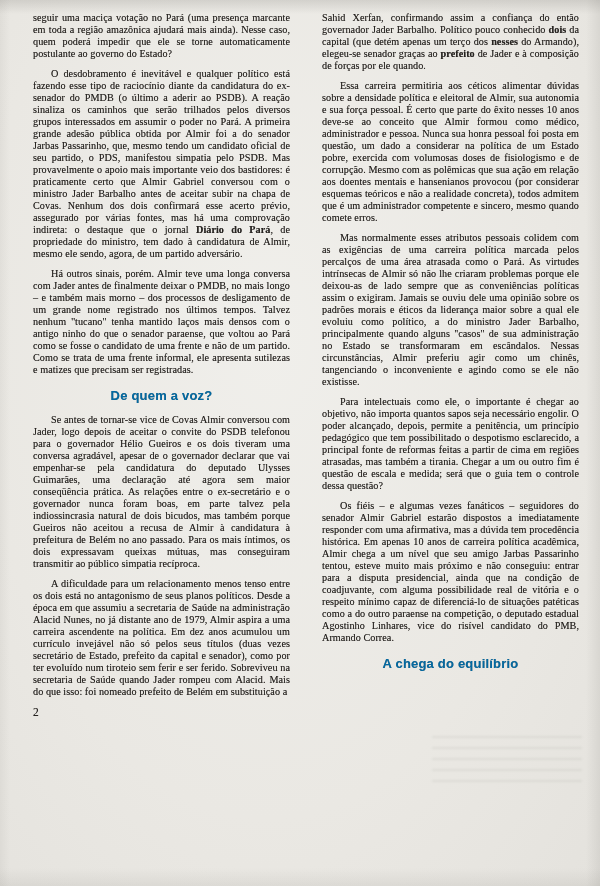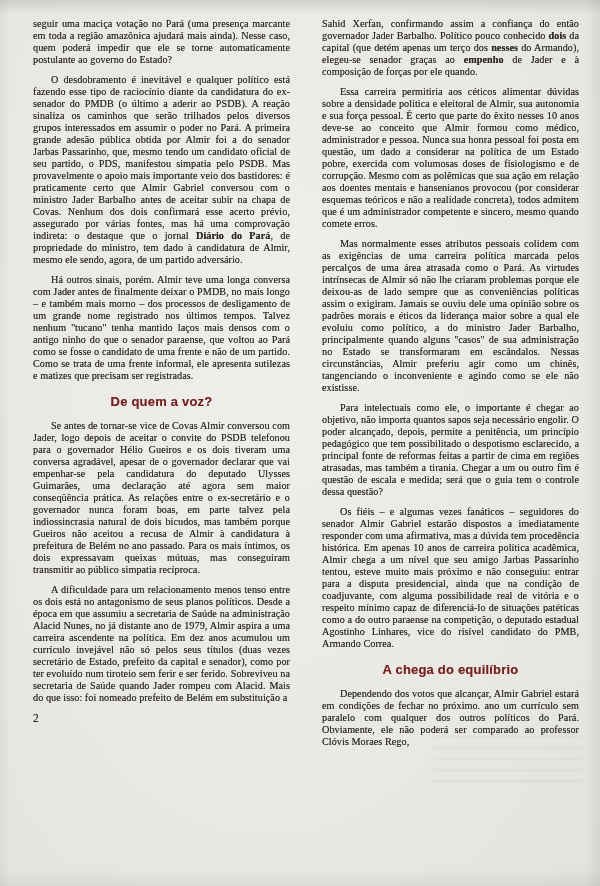--- a/index.html
+++ b/index.html
@@ -13,21 +13,21 @@
       linear-gradient(180deg, rgba(110,108,102,0.20) 0px, rgba(110,108,102,0) 14px),
       linear-gradient(270deg, rgba(110,108,102,0.12) 0px, rgba(110,108,102,0) 14px),
       linear-gradient(90deg, rgba(110,108,102,0.08) 0px, rgba(110,108,102,0) 10px),
       linear-gradient(0deg, rgba(110,108,102,0.10) 0px, rgba(110,108,102,0) 18px),
       radial-gradient(ellipse at 45% 38%, #f0efeb 0%, #eae8e3 62%, #e4e2dd 100%);
   }
   .page {
     position: absolute; inset: 0;
     display: flex;
     gap: 32px;
-    padding: 18px 21px 0 33px;
+    padding: 12px 21px 0 33px;
     box-sizing: border-box;
   }
   .col { width: 257px; flex: 0 0 257px; }
   .col p {
     margin: 0 0 8px 0;
     font-size: 10.2px;
     line-height: 12px;
     text-align: justify;
     text-justify: inter-word;
     letter-spacing: 0.05px;
@@ -36,21 +36,21 @@
   .col p.indent { text-indent: 18px; }
   .col span.b { font-weight: bold; }
   .col h3 {
     font-family: "Liberation Sans", sans-serif;
     font-weight: bold;
     font-size: 13px;
     line-height: 14px;
     text-align: center;
     margin: 13px 0 11px 0;
     letter-spacing: 0.2px;
-    color: #7f1d1d;
+    color: #0369a1;
     text-shadow: 0 0 0.5px rgba(43,40,36,0.5);
   }
   .pagenum {
     font-size: 11.5px;
     line-height: 13px;
     margin-top: 3px;
     text-align: left;
     text-shadow: 0 0 0.5px rgba(38,35,32,0.55);
   }
   
@@ -75,23 +75,22 @@
   <div class="col">
     <p><span>seguir uma maciça votação no Pará (uma presença marcante em toda a região amazônica ajudará mais ainda). Nesse caso, quem poderá impedir que ele se torne automaticamente postulante ao governo do Estado?</span></p>
       <p class="indent"><span>O desdobramento é inevitável e qualquer político está fazendo esse tipo de raciocínio diante da candidatura do ex-senador do PMDB (o último a aderir ao PSDB). A reação sinaliza os caminhos que serão trilhados pelos diversos grupos interessados em assumir o poder no Pará. A primeira grande adesão pública obtida por Almir foi a do senador Jarbas Passarinho, que, mesmo tendo um candidato oficial de seu partido, o PDS, manifestou simpatia pelo PSDB. Mas provavelmente o apoio mais importante veio dos bastidores: é praticamente certo que Almir Gabriel conversou com o ministro Jader Barbalho antes de aceitar subir na chapa de Covas. Nenhum dos dois confirmará esse acerto prévio, assegurado por várias fontes, mas há uma comprovação indireta: o destaque que o jornal </span><span class="b">Diário do Pará</span><span>, de propriedade do ministro, tem dado à candidatura de Almir, mesmo ele sendo, agora, de um partido adversário.</span></p>
       <p class="indent"><span>Há outros sinais, porém. Almir teve uma longa conversa com Jader antes de finalmente deixar o PMDB, no mais longo – e também mais morno – dos processos de desligamento de um grande nome registrado nos últimos tempos. Talvez nenhum ''tucano'' tenha mantido laços mais densos com o antigo ninho do que o senador paraense, que voltou ao Pará como se fosse o candidato de uma frente e não de um partido. Como se trata de uma frente informal, ele apresenta sutilezas e matizes que precisam ser registradas.</span></p>
       <h3>De quem a voz?</h3>
       <p class="indent"><span>Se antes de tornar-se vice de Covas Almir conversou com Jader, logo depois de aceitar o convite do PSDB telefonou para o governador Hélio Gueiros e os dois tiveram uma conversa agradável, apesar de o governador declarar que vai empenhar-se pela candidatura do deputado Ulysses Guimarães, uma declaração até agora sem maior conseqüência prática. As relações entre o ex-secretário e o governador nunca foram boas, em parte talvez pela indiossincrasia natural de dois bicudos, mas também porque Gueiros não aceitou a recusa de Almir à candidatura à prefeitura de Belém no ano passado. Para os mais íntimos, os dois expressavam queixas mútuas, mas conseguiram transmitir ao público simpatia recíproca.</span></p>
       <p class="indent"><span>A dificuldade para um relacionamento menos tenso entre os dois está no antagonismo de seus planos políticos. Desde a época em que assumiu a secretaria de Saúde na administração Alacid Nunes, no já distante ano de 1979, Almir aspira a uma carreira ascendente na política. Em dez anos acumulou um currículo invejável não só pelos seus títulos (duas vezes secretário de Estado, prefeito da capital e senador), como por ter evoluído num tiroteio sem ferir e ser ferido. Sobreviveu na secretaria de Saúde quando Jader rompeu com Alacid. Mais do que isso: foi nomeado prefeito de Belém em substituição a</span></p>
       <div class="pagenum">2</div>
   </div>
   <div class="col">
-      <p><span>Sahid Xerfan, confirmando assim a confiança do então governador Jader Barbalho. Político pouco conhecido </span><span class="b">dois</span><span> da capital (que detém apenas um terço dos </span><span class="b">nesses</span><span> do Armando), elegeu-se senador graças ao </span><span class="b">empenho</span><span> de Jader e à composição de forças por ele quando.</span></p>
+      <p><span>Sahid Xerfan, confirmando assim a confiança do então governador Jader Barbalho. Político pouco conhecido </span><span class="b">dois</span><span> da capital (que detém apenas um terço dos </span><span class="b">nesses</span><span> do Armando), elegeu-se senador graças ao </span><span class="b">prefeito</span><span> de Jader e à composição de forças por ele quando.</span></p>
       <p class="indent"><span>Essa carreira permitiria aos céticos alimentar dúvidas sobre a densidade política e eleitoral de Almir, sua autonomia e sua força pessoal. É certo que parte do êxito nesses 10 anos deve-se ao conceito que Almir formou como médico, administrador e pessoa. Nunca sua honra pessoal foi posta em questão, um dado a considerar na política de um Estado pobre, exercida com volumosas doses de fisiologismo e de corrupção. Mesmo com as polêmicas que sua ação em relação aos doentes mentais e hansenianos provocou (por considerar esquemas teóricos e não a realidade concreta), todos admitem que é um administrador competente e sincero, mesmo quando comete erros.</span></p>
       <p class="indent"><span>Mas normalmente esses atributos pessoais colidem com as exigências de uma carreira política marcada pelos percalços de uma área atrasada como o Pará. As virtudes intrínsecas de Almir só não lhe criaram problemas porque ele deixou-as de lado sempre que as conveniências políticas assim o exigiram. Jamais se ouviu dele uma opinião sobre os padrões morais e éticos da liderança maior sobre a qual ele evoluiu como político, a do ministro Jader Barbalho, principalmente quando alguns ''casos'' de sua administração no Estado se transformaram em escândalos. Nessas circunstâncias, Almir preferiu agir como um chinês, tangenciando o inconveniente e agindo como se ele não existisse.</span></p>
       <p class="indent"><span>Para intelectuais como ele, o importante é chegar ao objetivo, não importa quantos sapos seja necessário engolir. O poder alcançado, depois, permite a penitência, um princípio pedagógico que tem possibilitado o despotismo esclarecido, a principal fonte de reformas feitas a partir de cima em regiões atrasadas, mas também a tirania. Chegar a um ou outro fim é questão de escala e medida; será que o guia tem o controle dessa questão?</span></p>
       <p class="indent"><span>Os fiéis – e algumas vezes fanáticos – seguidores do senador Almir Gabriel estarão dispostos a imediatamente responder com uma afirmativa, mas a dúvida tem procedência histórica. Em apenas 10 anos de carreira política acadêmica, Almir chega a um nível que seu amigo Jarbas Passarinho tentou, esteve muito mais próximo e não conseguiu: entrar para a disputa presidencial, ainda que na condição de coadjuvante, com alguma possibilidade real de vitória e o respeito mínimo capaz de diferenciá-lo de situações patéticas como a do outro paraense na competição, o deputado estadual Agostinho Linhares, vice do risível candidato do PMB, Armando Correa.</span></p>
       <h3>A chega do equilíbrio</h3>
-      <p class="indent"><span>Dependendo dos votos que alcançar, Almir Gabriel estará em condições de fechar no próximo. ano um currículo sem paralelo com qualquer dos outros políticos do Pará. Obviamente, ele não poderá ser comparado ao professor Clóvis Moraes Rego,</span></p>
     </div>
 </div>
 
 <div class="bleed"></div>
 
 </body></html>

